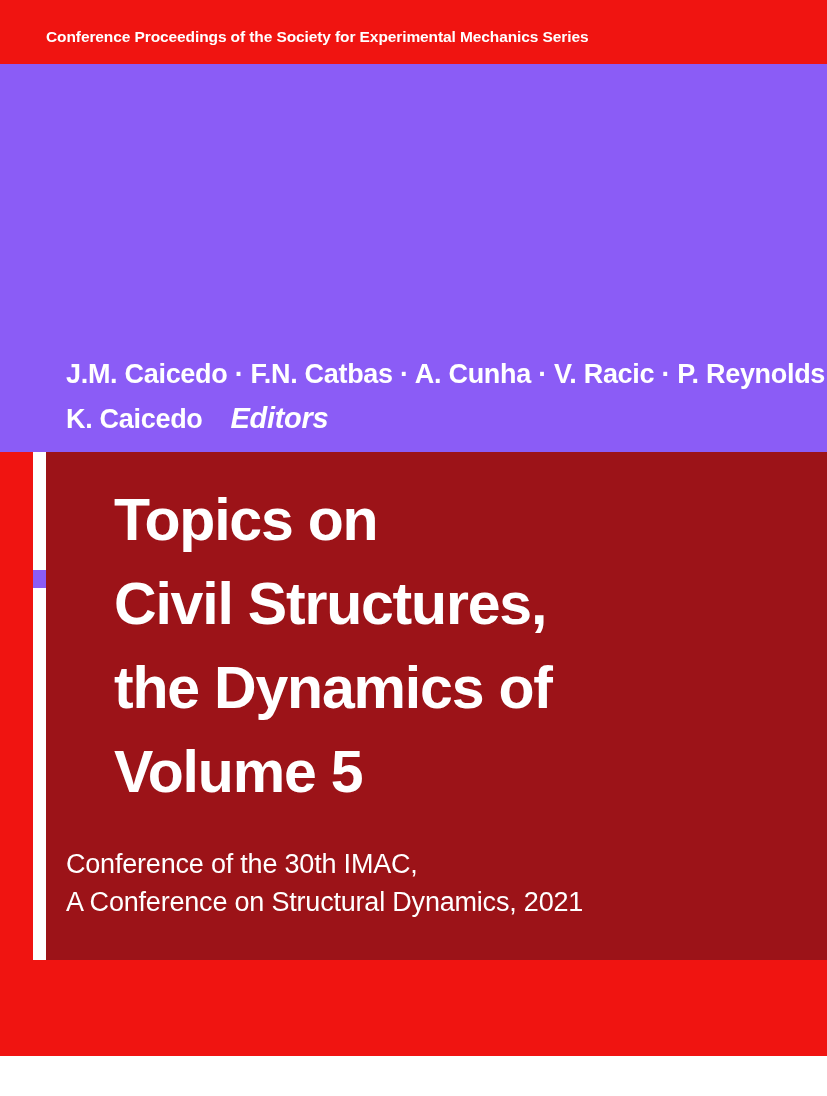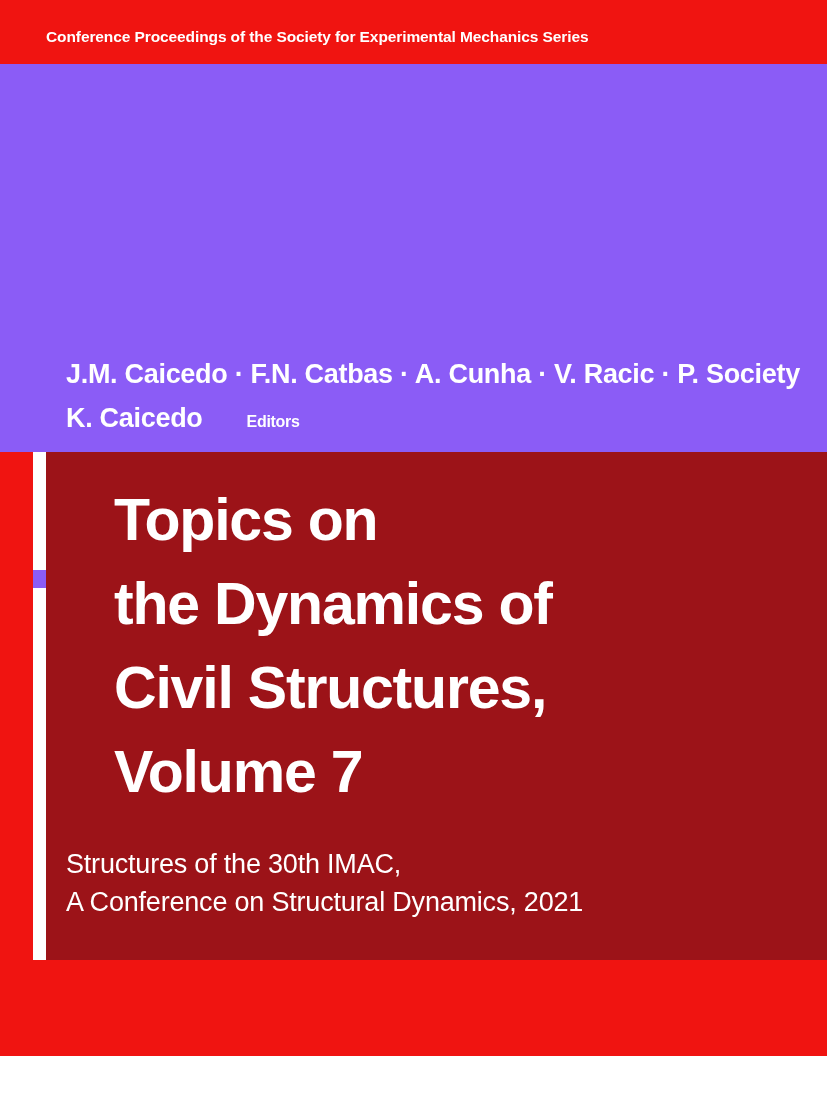--- a/index.html
+++ b/index.html
@@ -99,23 +99,24 @@
     color: #ffffff;
   }
   .editors .line {
     font-size: 27px;
     font-weight: bold;
     line-height: 44px;
     letter-spacing: -0.3px;
     white-space: nowrap;
   }
   .editors .ed-label {
-    font-weight: bold;
-    font-size: 16px;
-    margin-left: 44px;
+    font-style: italic;
+    font-weight: bold;
+    font-size: 29px;
+    margin-left: 28px;
   }
 
   
   .title {
     position: absolute;
     left: 66px;
     top: 478px;
     width: 700px;
     color: #ffffff;
   }
@@ -164,35 +165,35 @@
   <div class="top-rule"></div>
 
   <div class="spine-dark-top"></div>
   <div class="spine-white-1"></div>
   <div class="spine-white-2"></div>
   <div class="spine-white-3"></div>
 
   <div class="main-panel"></div>
 
   <div class="editors">
-    <div class="line">J.M. Caicedo · F.N. Catbas · A. Cunha · V. Racic · P. Society</div>
+    <div class="line">J.M. Caicedo · F.N. Catbas · A. Cunha · V. Racic · P. Reynolds</div>
     <div class="line">
       <span>K. Caicedo</span><span class="ed-label">Editors</span>
     </div>
   </div>
 
   <div class="title">
     <div class="tline">Topics on</div>
+    <div class="tline">Civil Structures,</div>
     <div class="tline">the Dynamics of</div>
-    <div class="tline">Civil Structures,</div>
-    <div class="tline">Volume 7</div>
+    <div class="tline">Volume 5</div>
   </div>
 
   <div class="subtitle">
-    <div class="sline">Structures of the 30th IMAC,</div>
+    <div class="sline">Conference of the 30th IMAC,</div>
     <div class="sline">A Conference on Structural Dynamics, 2021</div>
   </div>
 
   <div class="logos">
 
     
 
     
 
   </div>

